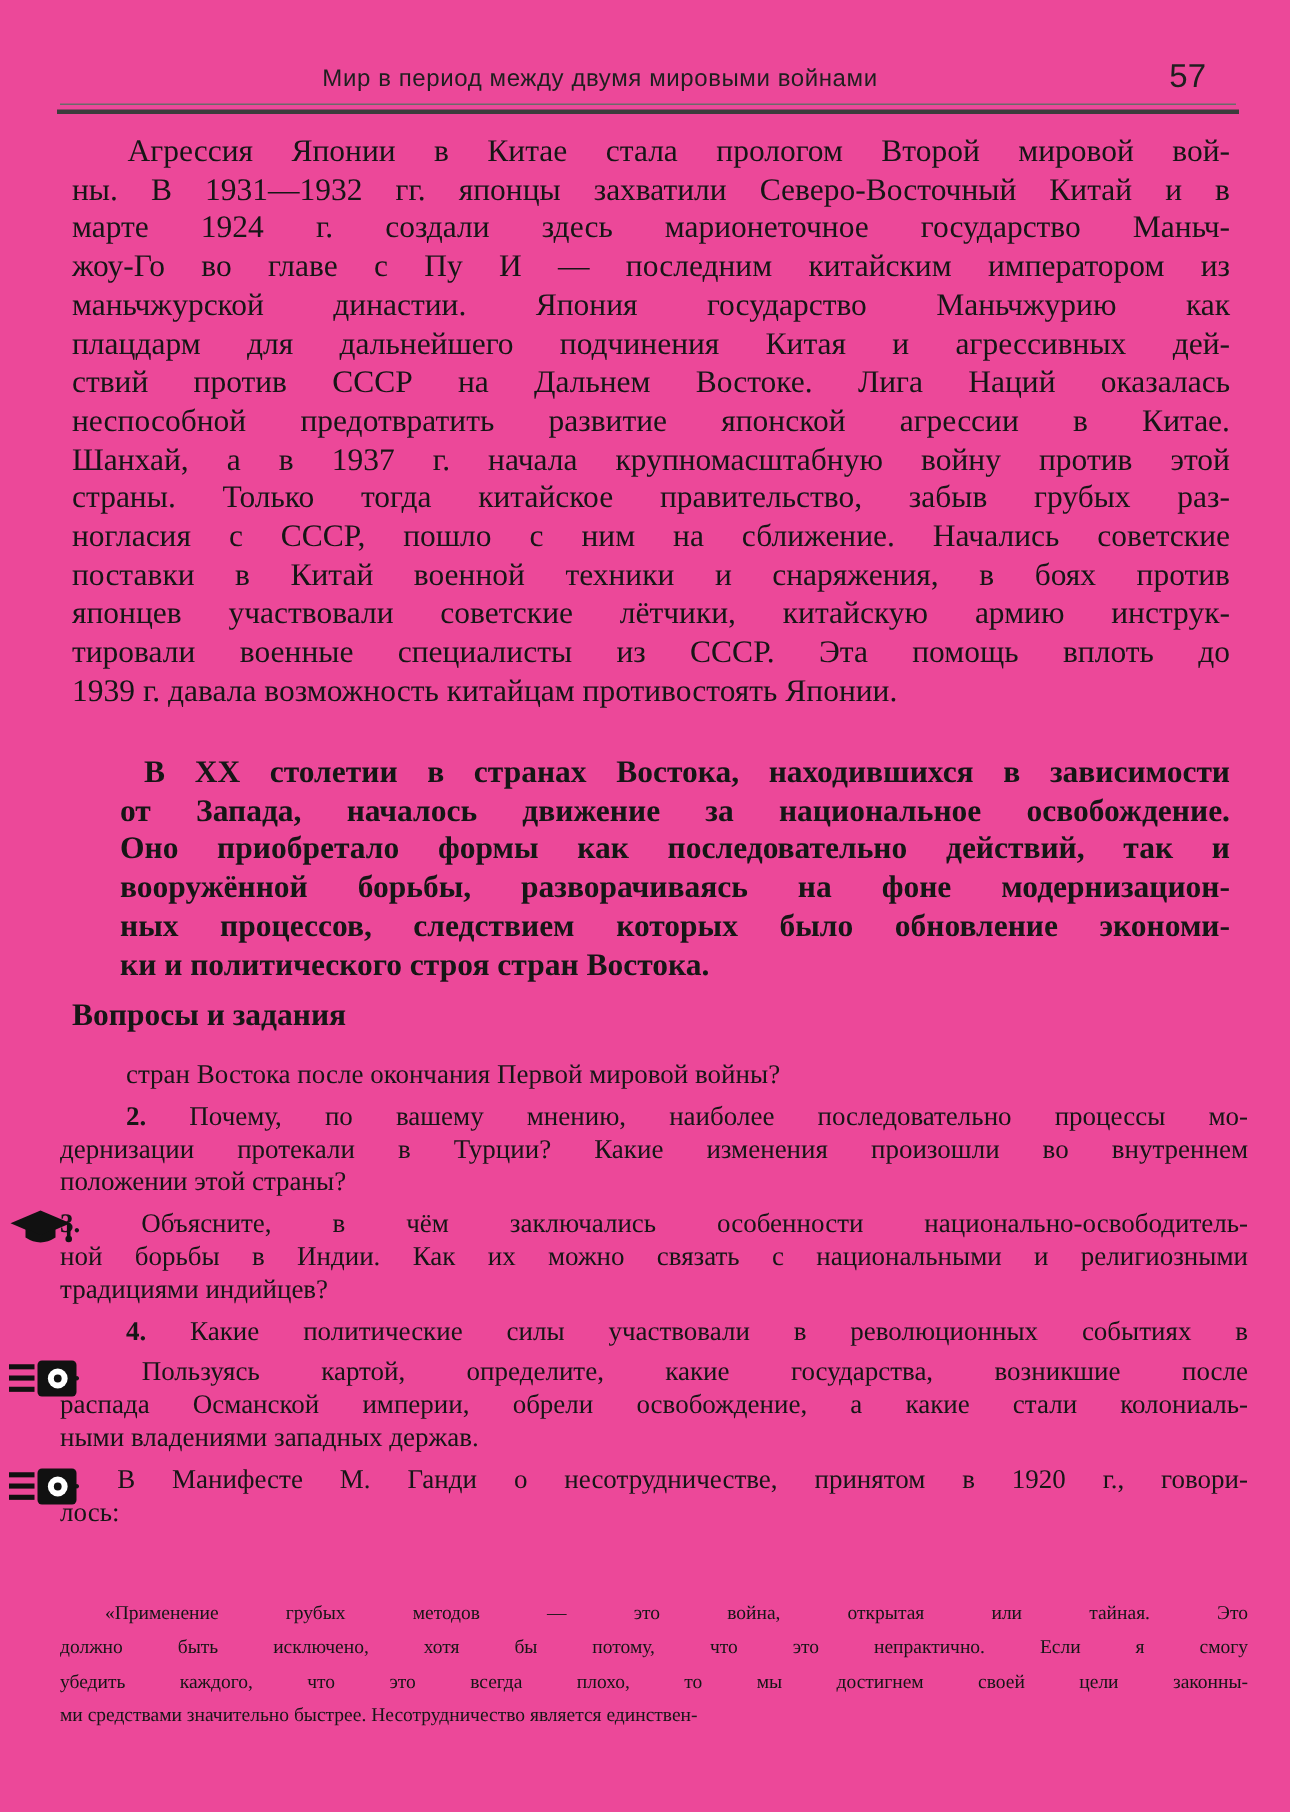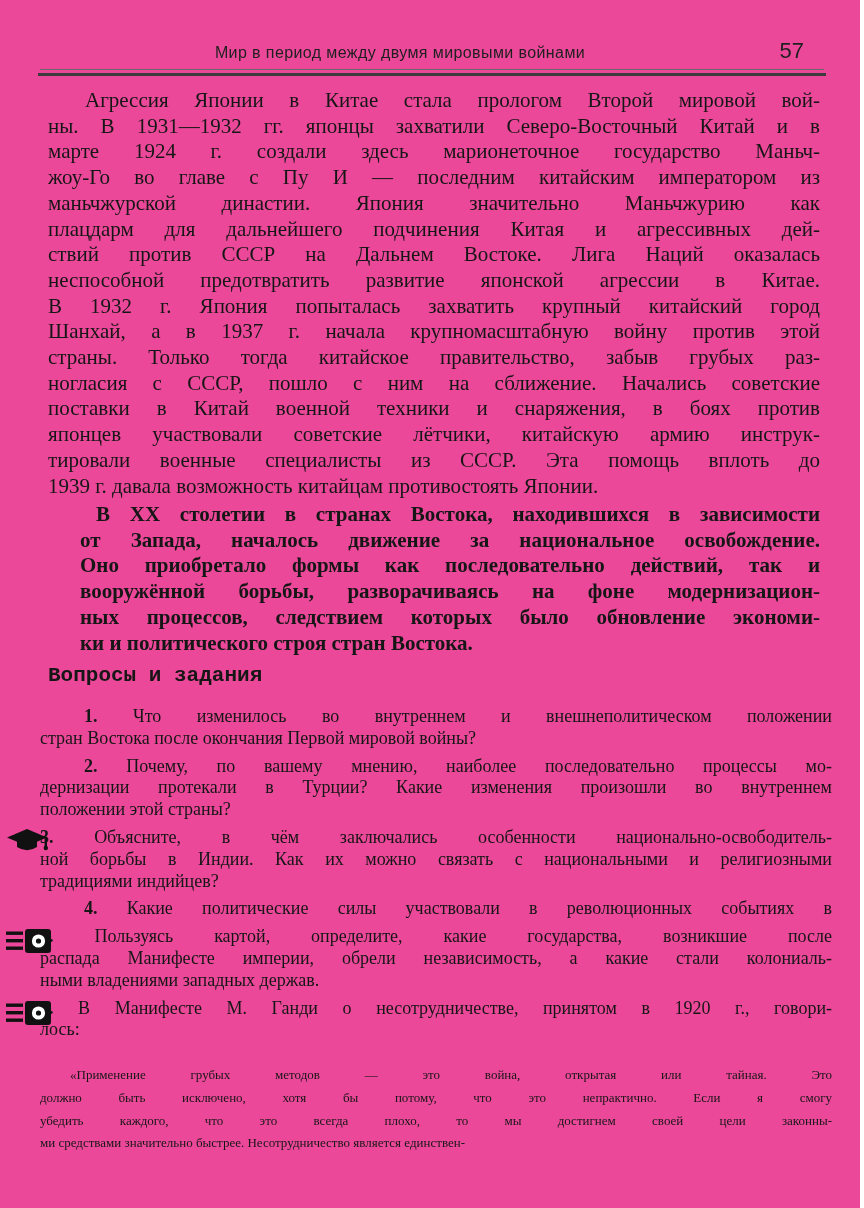--- a/index.html
+++ b/index.html
@@ -38,21 +38,21 @@
   #para1 .jline:first-child { text-indent: 37px; }
 
   #para2 {
     position: absolute; top: 502px; left: 80px; width: 740px;
     font-size: 21px; line-height: 25.7px; font-weight: bold;
   }
   #para2 .jline:first-child { text-indent: 16px; }
 
   #q-heading {
     position: absolute; top: 664px; left: 48px; margin: 0;
-    font-size: 21px; font-weight: bold; font-family: Liberation Mono, monospace;
+    font-size: 21px; font-weight: bold;
   }
 
   #questions {
     position: absolute; top: 706px; left: 40px; width: 792px;
     font-size: 18px; line-height: 21.8px;
   }
   .question { position: relative; margin-bottom: 6px; }
   .question .jline:first-child { text-indent: 44px; }
   .question b { font-weight: bold; }
   .margin-icon {
@@ -74,25 +74,24 @@
   <div class="header-title">Мир в период между двумя мировыми войнами</div>
   <div class="page-number">57</div>
   <div class="rule-thin"></div>
   <div class="rule-thick"></div>
 
   <div id="para1">
       <div class="jline">Агрессия Японии в Китае стала прологом Второй мировой вой-</div>
       <div class="jline">ны. В 1931—1932 гг. японцы захватили Северо-Восточный Китай и в</div>
       <div class="jline">марте 1924 г. создали здесь марионеточное государство Маньч-</div>
       <div class="jline">жоу-Го во главе с Пу И — последним китайским императором из</div>
-      <div class="jline">маньчжурской династии. Япония значительно Маньчжурию как</div>
+      <div class="jline">маньчжурской династии. Япония государство Маньчжурию как</div>
       <div class="jline">плацдарм для дальнейшего подчинения Китая и агрессивных дей-</div>
       <div class="jline">ствий против СССР на Дальнем Востоке. Лига Наций оказалась</div>
       <div class="jline">неспособной предотвратить развитие японской агрессии в Китае.</div>
-      <div class="jline">В 1932 г. Япония попыталась захватить крупный китайский город</div>
       <div class="jline">Шанхай, а в 1937 г. начала крупномасштабную войну против этой</div>
       <div class="jline">страны. Только тогда китайское правительство, забыв грубых раз-</div>
       <div class="jline">ногласия с СССР, пошло с ним на сближение. Начались советские</div>
       <div class="jline">поставки в Китай военной техники и снаряжения, в боях против</div>
       <div class="jline">японцев участвовали советские лётчики, китайскую армию инструк-</div>
       <div class="jline">тировали военные специалисты из СССР. Эта помощь вплоть до</div>
       <div class="jline last">1939 г. давала возможность китайцам противостоять Японии.</div>
     </div>
 
   <div id="para2">
@@ -101,21 +100,20 @@
       <div class="jline">Оно приобретало формы как последовательно действий, так и</div>
       <div class="jline">вооружённой борьбы, разворачиваясь на фоне модернизацион-</div>
       <div class="jline">ных процессов, следствием которых было обновление экономи-</div>
       <div class="jline last">ки и политического строя стран Востока.</div>
     </div>
 
   <h2 id="q-heading">Вопросы и задания</h2>
 
   <div id="questions">
       <div class="question">
-        <div class="jline"><b>1. </b>Что изменилось во внутреннем и внешнеполитическом положении</div>
         <div class="jline last">стран Востока после окончания Первой мировой войны?</div>
       </div>
       <div class="question">
         <div class="jline"><b>2. </b>Почему, по вашему мнению, наиболее последовательно процессы мо-</div>
         <div class="jline">дернизации протекали в Турции? Какие изменения произошли во внутреннем</div>
         <div class="jline last">положении этой страны?</div>
       </div>
       <div class="question">
         <span class="margin-icon"><svg viewBox="0 0 46 28" xmlns="http://www.w3.org/2000/svg" fill="#111">
             <polygon points="21,1 41,9.5 21,18 1,9.5"></polygon>
@@ -133,21 +131,21 @@
       <div class="question">
         <span class="margin-icon"><svg viewBox="0 0 46 26" xmlns="http://www.w3.org/2000/svg">
             <rect x="0" y="3.5" width="17" height="3.4" fill="#111"></rect>
             <rect x="0" y="11" width="17" height="3.4" fill="#111"></rect>
             <rect x="0" y="18.5" width="17" height="3.4" fill="#111"></rect>
             <rect x="19" y="1" width="26" height="24" rx="3" fill="#111"></rect>
             <circle cx="32.5" cy="13" r="6.6" fill="#fff"></circle>
             <circle cx="32.5" cy="13" r="2.6" fill="#111"></circle>
           </svg></span>
         <div class="jline"><b>5. </b>Пользуясь картой, определите, какие государства, возникшие после</div>
-        <div class="jline">распада Манифесте империи, обрели независимость, а какие стали колониаль-</div>
+        <div class="jline">распада Османской империи, обрели освобождение, а какие стали колониаль-</div>
         <div class="jline last">ными владениями западных держав.</div>
       </div>
       <div class="question">
         <span class="margin-icon"><svg viewBox="0 0 46 26" xmlns="http://www.w3.org/2000/svg">
             <rect x="0" y="3.5" width="17" height="3.4" fill="#111"></rect>
             <rect x="0" y="11" width="17" height="3.4" fill="#111"></rect>
             <rect x="0" y="18.5" width="17" height="3.4" fill="#111"></rect>
             <rect x="19" y="1" width="26" height="24" rx="3" fill="#111"></rect>
             <circle cx="32.5" cy="13" r="6.6" fill="#fff"></circle>
             <circle cx="32.5" cy="13" r="2.6" fill="#111"></circle>

